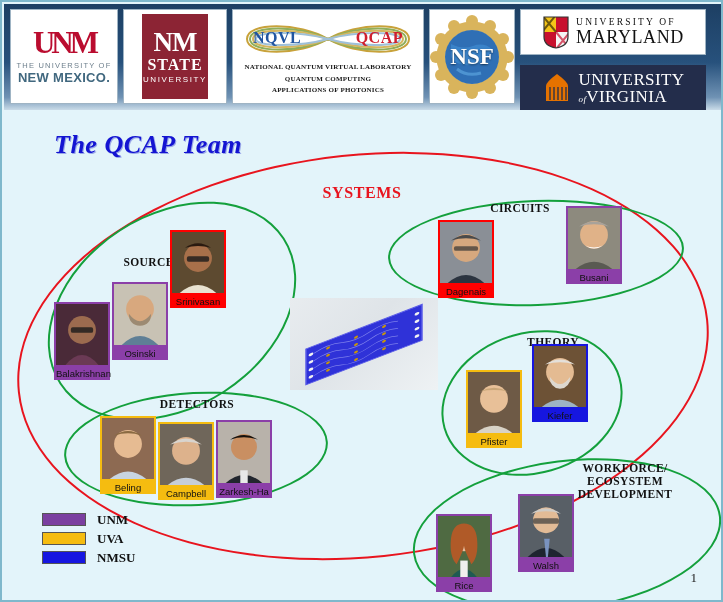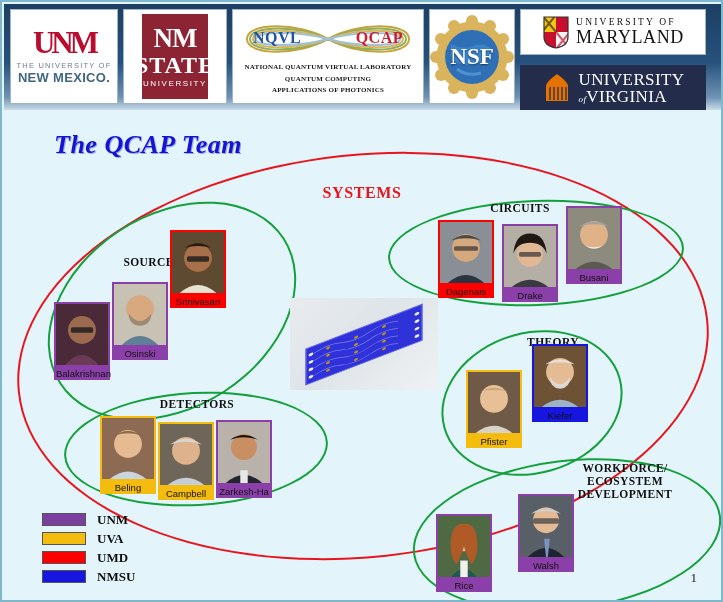--- a/index.html
+++ b/index.html
@@ -25,21 +25,21 @@
   
   .unm-mark{font-family:"Liberation Serif",serif;font-weight:bold;font-size:31px;color:#ba0c2f;
             letter-spacing:-4px;line-height:1;margin-bottom:3px;}
   .unm-t1{font-size:7.5px;color:#6d7f8c;letter-spacing:1.2px;line-height:1.2;}
   .unm-t2{font-size:13px;color:#41687f;font-weight:bold;letter-spacing:.3px;line-height:1.2;}
 
   
   .nmsu-block{width:66px;height:85px;background:#8c2434;color:#fff;display:flex;
               flex-direction:column;align-items:center;justify-content:center;line-height:1;}
   .nmsu-1{font-family:"Liberation Serif",serif;font-weight:bold;font-size:27px;letter-spacing:-1px;}
-  .nmsu-2{font-family:"Liberation Serif",serif;font-weight:bold;font-size:24px;letter-spacing:1px;margin-top:1px;}
+  .nmsu-2{font-family:"Liberation Serif",serif;font-weight:bold;font-size:16px;letter-spacing:1px;margin-top:1px;}
   .nmsu-3{font-size:8px;letter-spacing:1.6px;margin-top:3px;}
 
   
   .nq-top{position:relative;width:182px;height:46px;}
   .nq-top svg{position:absolute;left:0;top:0;}
   .nq-l{position:absolute;left:16px;top:13px;font-family:"Liberation Serif",serif;font-weight:bold;
         font-size:16px;color:#2155a0;letter-spacing:.5px;}
   .nq-r{position:absolute;right:16px;top:13px;font-family:"Liberation Serif",serif;font-weight:bold;
         font-size:16px;color:#cf1f2e;letter-spacing:.5px;}
   .nq-cap{font-family:"Liberation Serif",serif;font-weight:bold;font-size:7px;color:#1a1a1a;
@@ -321,34 +321,20 @@
             <rect width="56" height="66" fill="#8a8f96"></rect>
             <circle cx="28" cy="28" r="15" fill="#d6a87e"></circle>
             <path d="M12 20 q16 -12 32 0 q-16 -5 -32 0 Z" fill="#4a4a4a"></path>
             <rect x="15" y="26" width="26" height="5" rx="2" fill="#333" opacity=".7"></rect>
             <path d="M8 66 q20 -18 40 0 Z" fill="#2c3440"></path>
           </svg>
         </div>
       </div>
     <div class="pname" style="background: linear-gradient(rgb(255, 0, 0) 0%, rgb(255, 0, 0) 100%);"><span>Dagenais</span></div>
   </div>
-  <div class="person" style="left:500px;top:222px;">
-    <div class="pframe" style="border-color: rgb(139, 63, 168);">
-        <div class="ph">
-          <svg viewBox="0 0 56 66">
-            <rect width="56" height="66" fill="#b4aea4"></rect>
-            <circle cx="28" cy="30" r="14" fill="#e2b894"></circle>
-            <path d="M10 30 q2 -22 18 -22 q16 0 18 22 q-4 -12 -18 -12 q-14 0 -18 12 Z" fill="#201812"></path>
-            <rect x="16" y="28" width="24" height="5" rx="2" fill="#333" opacity=".7"></rect>
-            <path d="M8 66 q20 -16 40 0 Z" fill="#3a3a42"></path>
-          </svg>
-        </div>
-      </div>
-    <div class="pname" style="background: linear-gradient(rgb(139, 63, 168) 0%, rgb(139, 63, 168) 100%); color: rgb(17, 17, 17);"><span>Drake</span></div>
-  </div>
   <div class="person" style="left:564px;top:204px;">
     <div class="pframe" style="border-color: rgb(139, 63, 168);">
         <div class="ph">
           <svg viewBox="0 0 56 66">
             <rect width="56" height="66" fill="#8d8a7e"></rect>
             <circle cx="28" cy="29" r="15" fill="#e0b288"></circle>
             <path d="M12 20 q16 -11 32 0 q-16 -5 -32 0 Z" fill="#a8a29a"></path>
             <path d="M18 40 q10 7 20 0 q-10 5 -20 0 Z" fill="#fff"></path>
             <path d="M8 66 q20 -16 40 0 Z" fill="#5a5a52"></path>
           </svg>
@@ -459,23 +445,19 @@
   <div class="legend">
     <div class="lrow">
       <span class="lsw" style="background: rgb(123, 63, 160);"></span>
       <span class="llab">UNM</span>
     </div>
     <div class="lrow">
       <span class="lsw" style="background: rgb(245, 188, 16);"></span>
       <span class="llab">UVA</span>
     </div>
     <div class="lrow">
-      <span class="lsw" style="background: rgb(255, 0, 0);"></span>
-      <span class="llab">UMD</span>
-    </div>
-    <div class="lrow">
       <span class="lsw" style="background: rgb(22, 22, 224);"></span>
       <span class="llab">NMSU</span>
     </div>
   </div>
 
   <div class="slideno">1</div>
 </div>
 
 </body></html>

